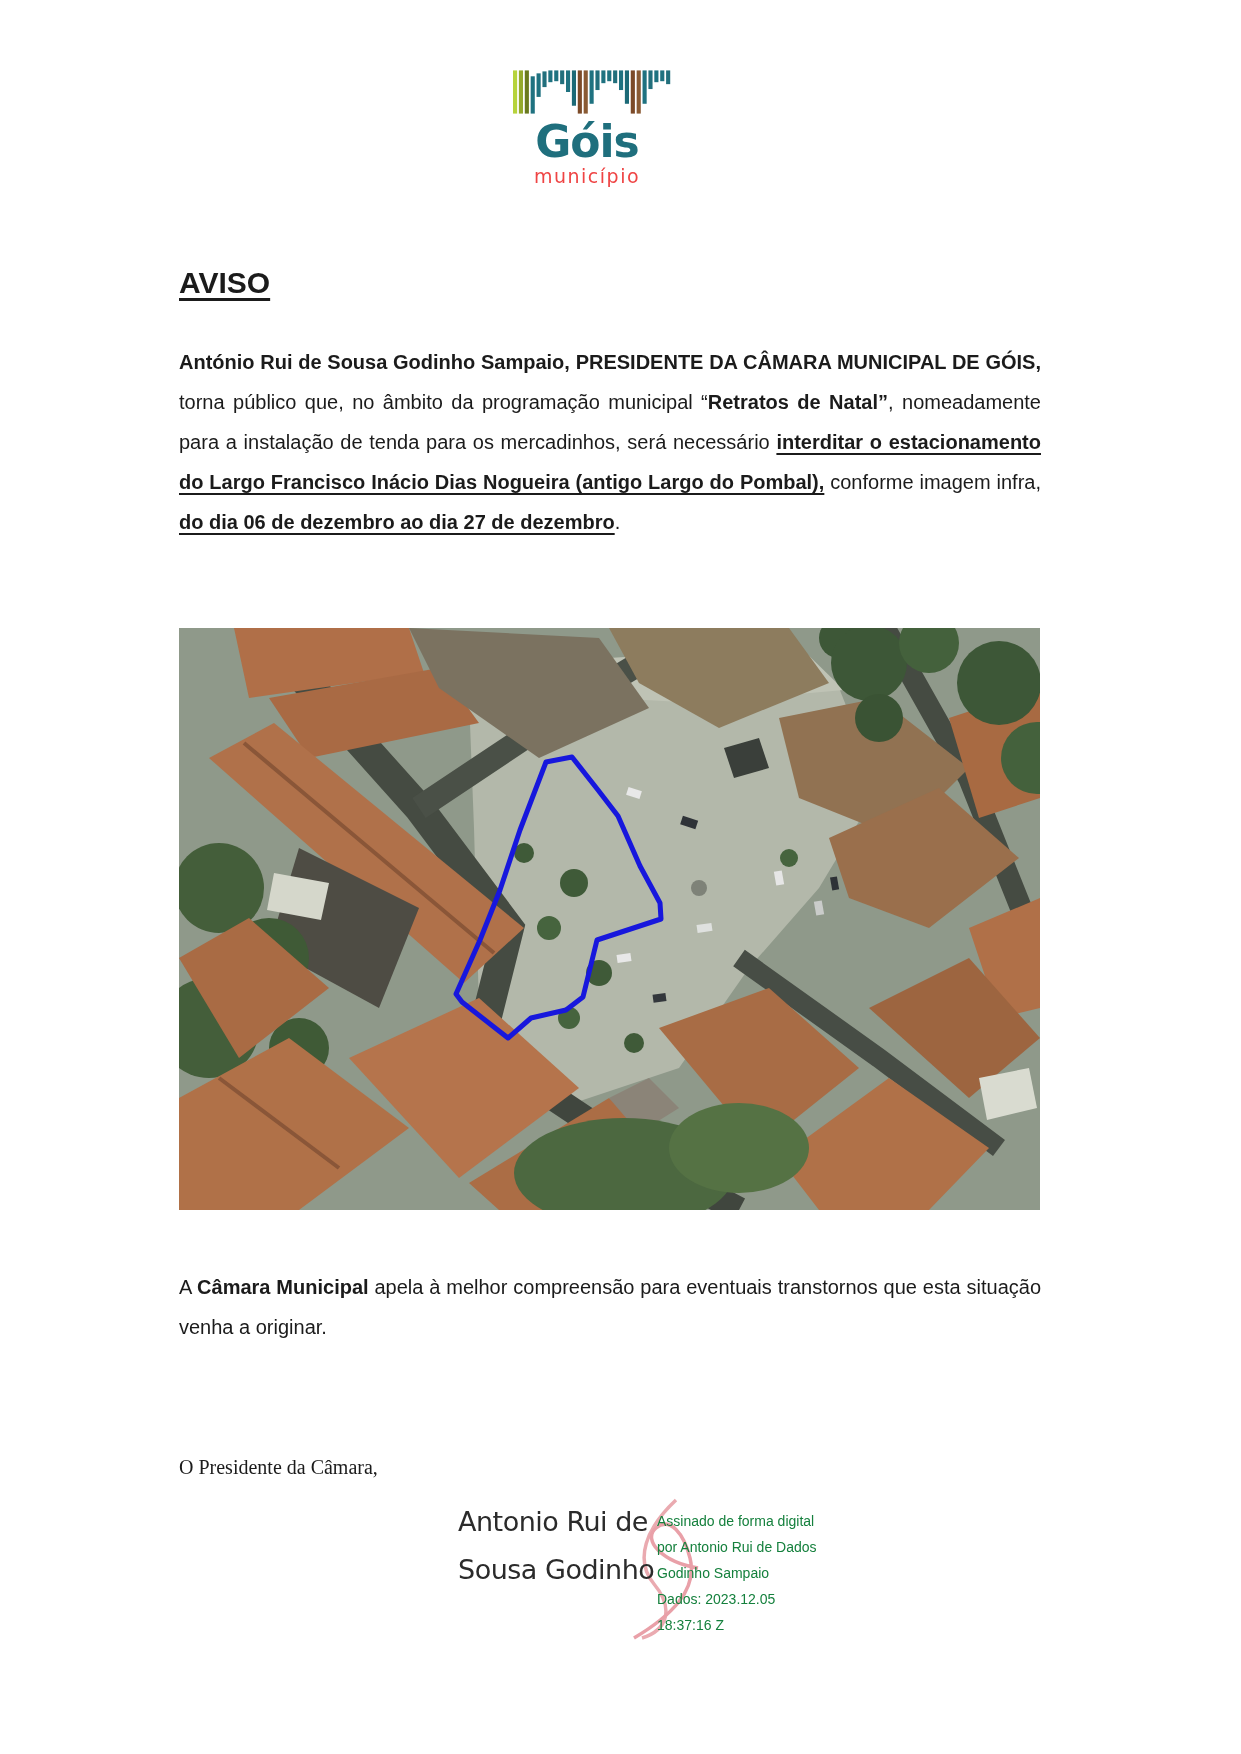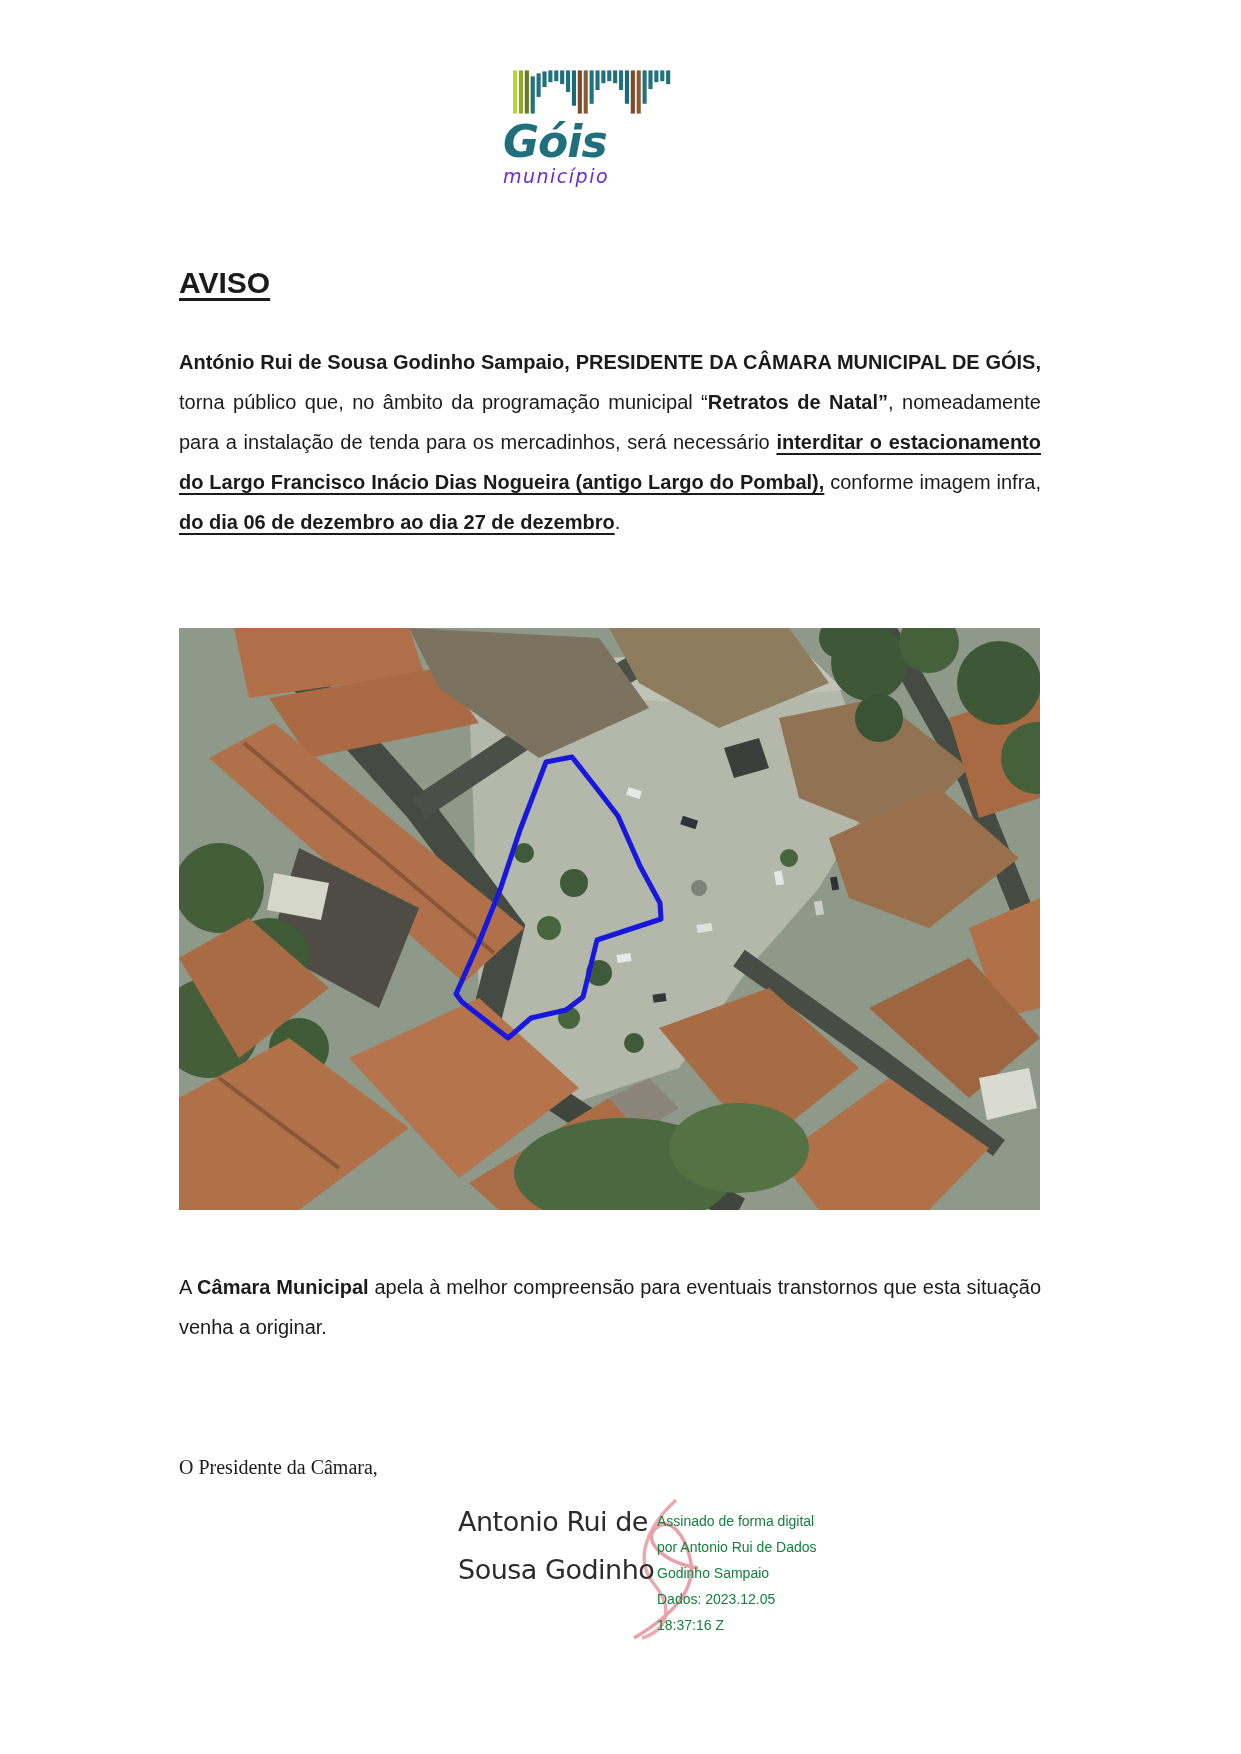--- a/index.html
+++ b/index.html
@@ -1,25 +1,25 @@
 <!DOCTYPE html>
 <html><head>
 <meta charset="utf-8">
 <style>
   html,body{margin:0;padding:0;background:#e9e9e9;}
   .page{
     position:relative;width:1241px;height:1754px;background:#ffffff;
     margin:0 auto;font-family:"Liberation Sans",sans-serif;color:#1b1b1b;overflow:hidden;
   }
   
-  .logo{position:absolute;left:503px;top:70px;width:168px;text-align:left;font-style:italic;}
+  .logo{position:absolute;left:503px;top:70px;width:168px;text-align:center;}
   .logo-bars{display:block;margin-left:auto;}
   .logo-name{font-family:"DejaVu Sans",sans-serif;font-weight:bold;font-size:44px;line-height:1.0;
              color:#1f6f7d;letter-spacing:-1px;margin-top:6px;}
-  .logo-sub{font-family:"DejaVu Sans",sans-serif;font-size:19px;color:#6d28d9;letter-spacing:1.5px;margin-top:1px;}
+  .logo-sub{font-family:"DejaVu Sans",sans-serif;font-size:19px;color:#ef4444;letter-spacing:1.5px;margin-top:1px;}
   
   .content-title{position:absolute;left:179px;top:266px;width:860px;
     font-size:30px;font-weight:bold;text-decoration:underline;text-decoration-thickness:3px;text-underline-offset:5px;}
   .para{position:absolute;left:179px;width:862px;font-size:20px;line-height:40px;
     text-align:justify;text-align-last:left;}
   .p1{top:342px;}
   .p2{top:1267px;}
   .p3{top:1396px;line-height:30px;text-align:left;}
   .p4{top:1452px;line-height:30px;text-align:right;font-family:Liberation Serif, serif;}
   .b{font-weight:bold;}

